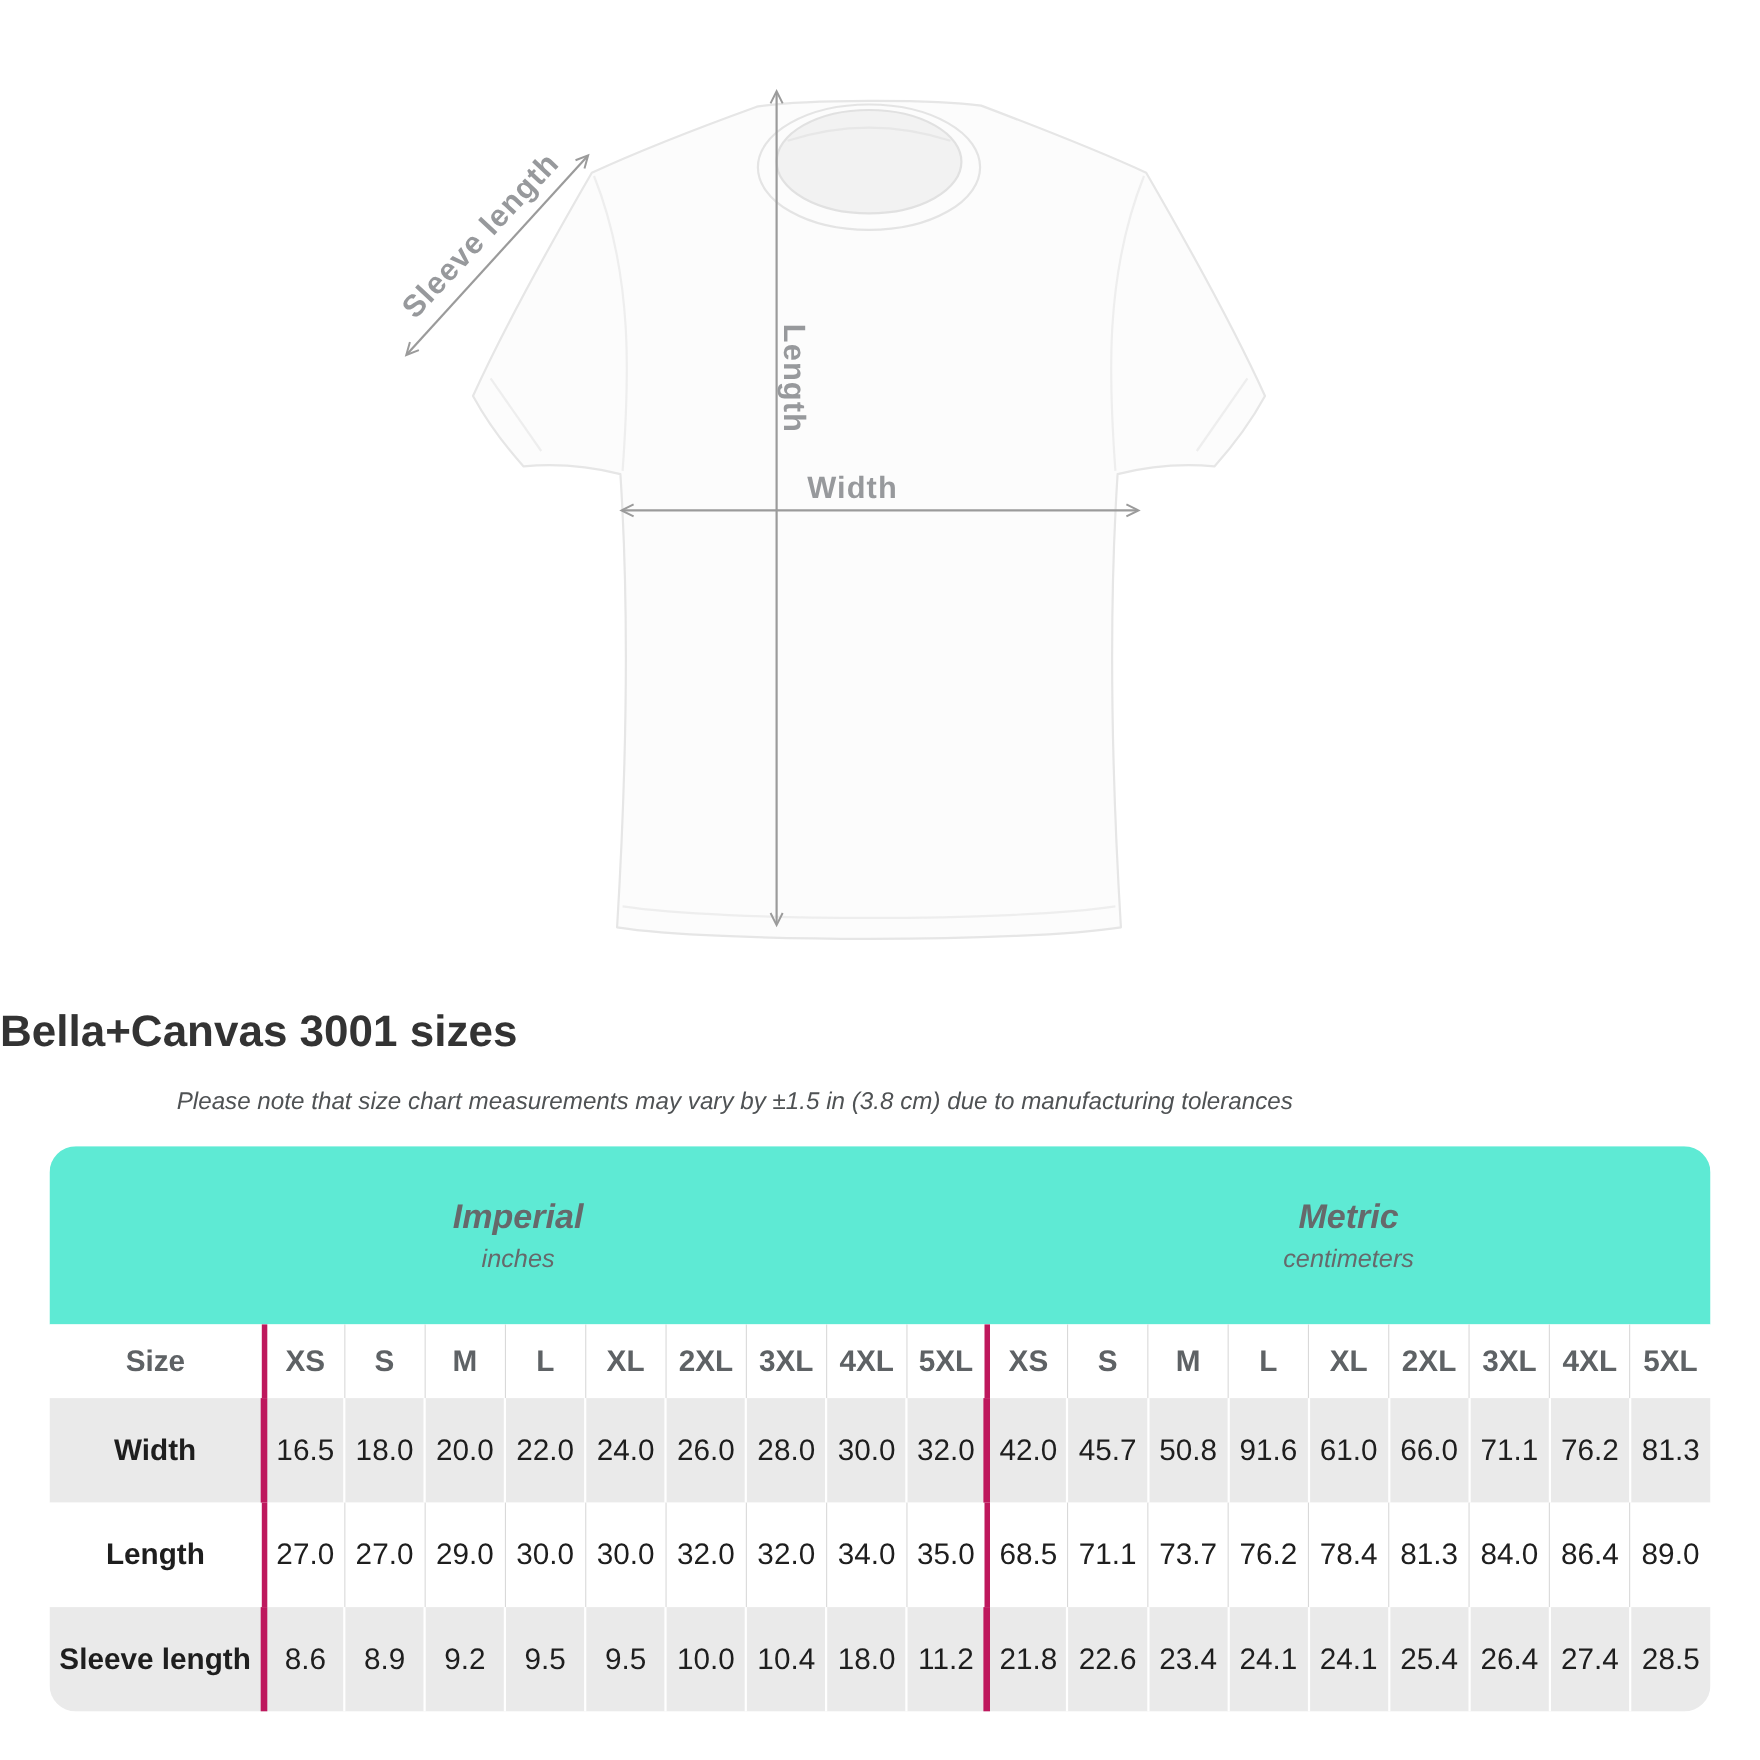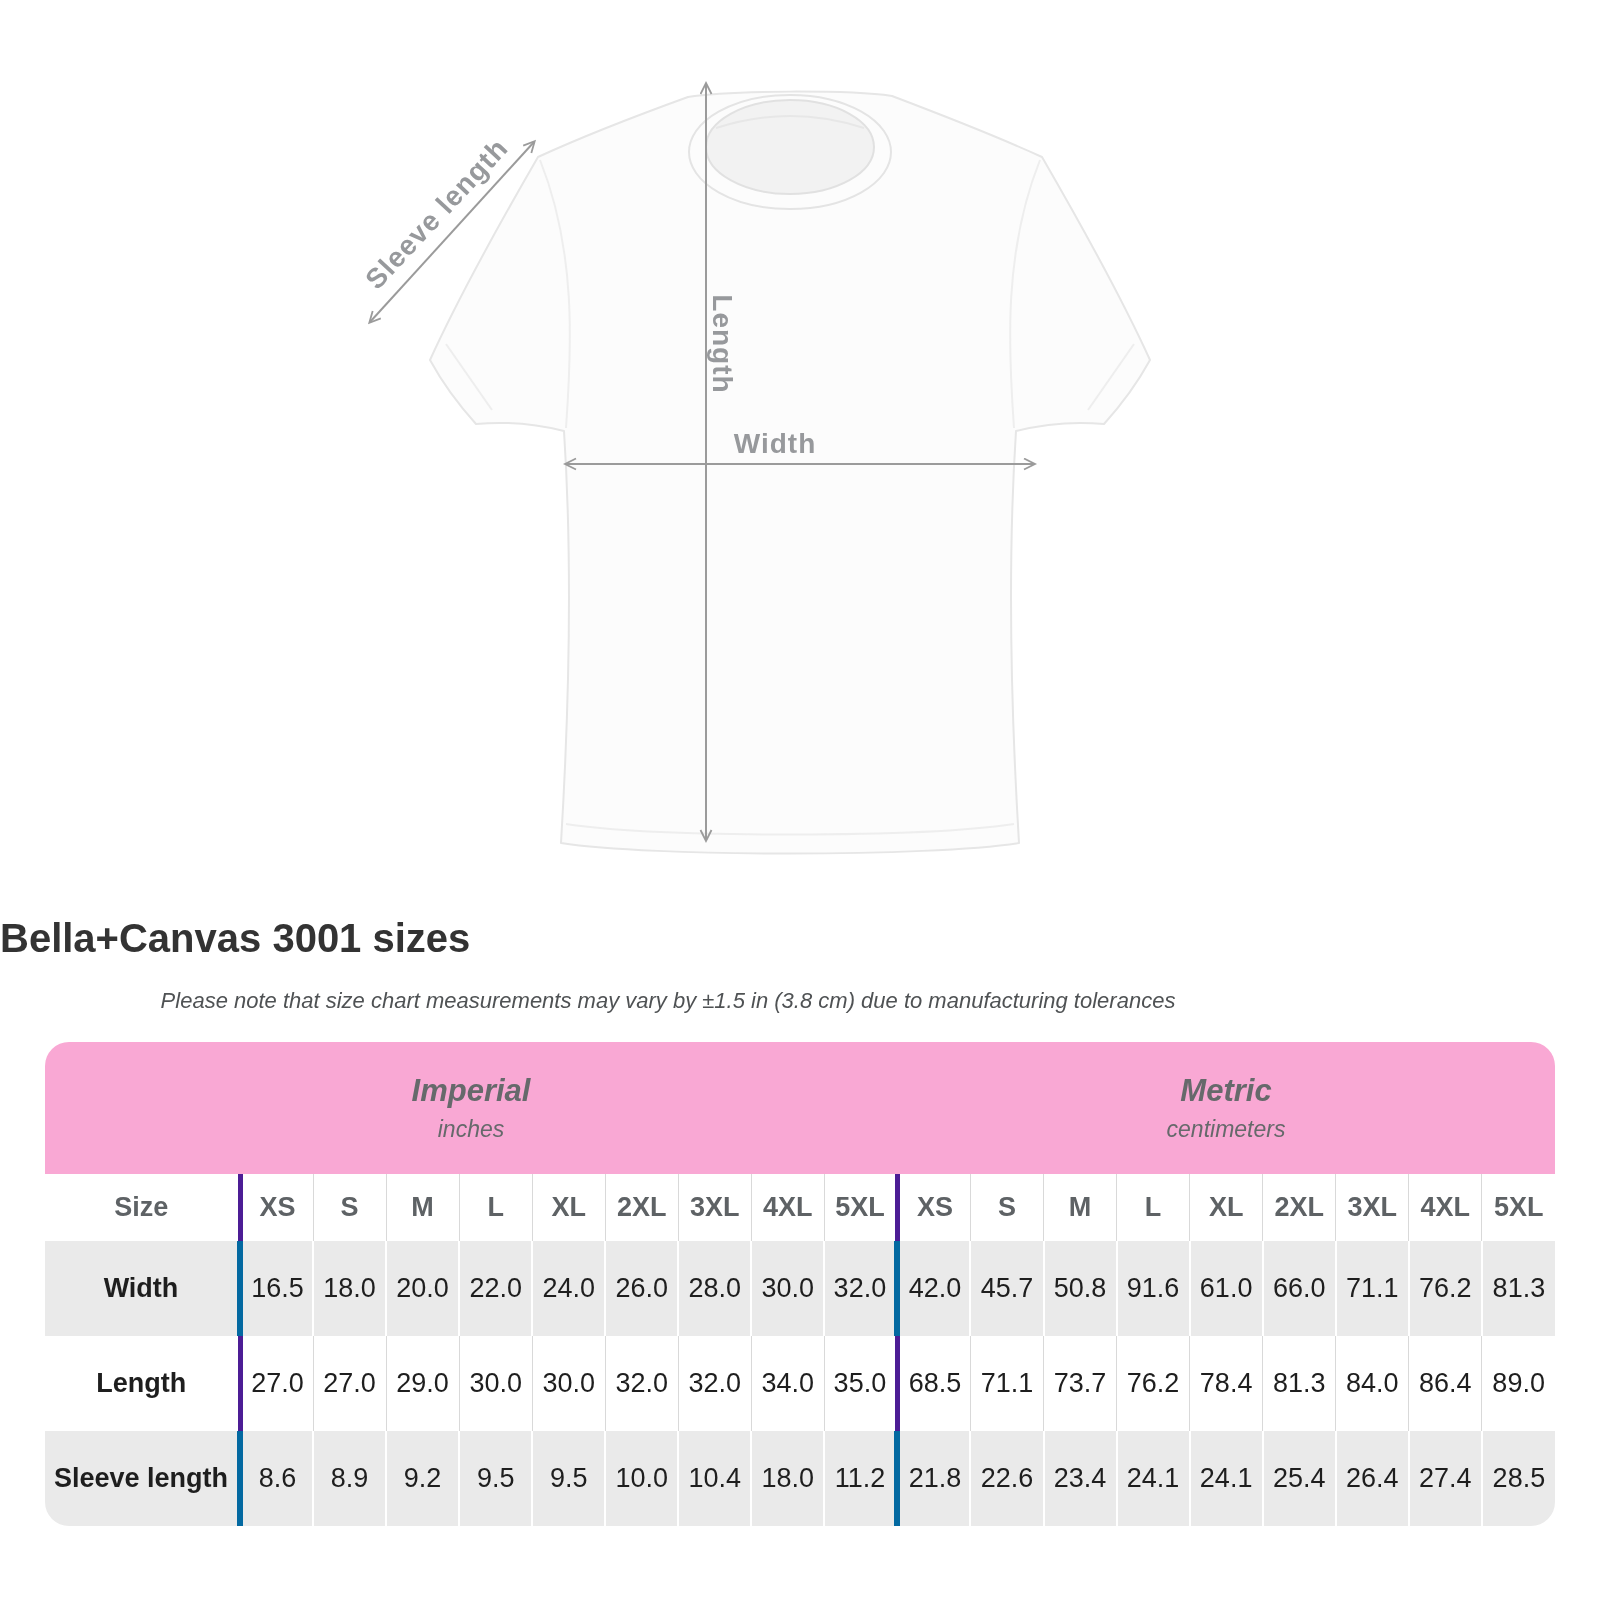--- a/index.html
+++ b/index.html
@@ -24,41 +24,41 @@
   }
   .note{
     position:absolute;left:0;top:988px;width:1336px;text-align:center;
     font-size:22px;font-style:italic;color:#4f5254;
   }
   
   .size-table{
     position:absolute;left:45px;top:1042px;width:1510px;
     border-radius:24px;overflow:hidden;background:#ffffff;
   }
-  .unit-band{display:flex;height:132px;background:#f9a8d4;}
+  .unit-band{display:flex;height:162px;background:#5eead4;}
   .unit-group{display:flex;flex-direction:column;align-items:center;justify-content:center;}
   .unit-group.imperial{width:852px;}
   .unit-group.metric{width:658px;}
   .unit-name{font-size:31px;font-weight:bold;font-style:italic;color:#66696b;}
   .unit-sub{font-size:23px;font-style:italic;color:#66696b;margin-top:7px;}
   table.grid{width:1510px;border-collapse:collapse;table-layout:fixed;}
   table.grid td{
     text-align:center;vertical-align:middle;
     font-size:27px;color:#1e1e1e;padding:0;
   }
   tr.hdr{height:67px;}
   tr.data{height:95px;}
   tr.hdr td{background:#ffffff;font-weight:bold;color:#5e6265;}
   tr.white td{background:#ffffff;}
   tr.gray td{background:#eaeaea;}
   td.lbl{font-weight:bold;color:#5e6265;}
   tr.hdr td + td, tr.white td + td{border-left:1px solid #d9d9d9;}
   tr.gray td + td{border-left:2px solid #ffffff;}
-  tr.hdr td.grp, tr.white td.grp{border-left:5px solid #4c1d95;}
-  tr.gray td.grp{border-left:6px solid #0369a1;}
+  tr.hdr td.grp, tr.white td.grp{border-left:5px solid #be185d;}
+  tr.gray td.grp{border-left:6px solid #be185d;}
 </style>
 </head>
 <body>
 
 <div class="page">
 
   <div class="diagram">
     <svg width="1600" height="905" viewBox="0 0 1600 905">
       <defs>
         <marker id="arr" markerWidth="16" markerHeight="14" refX="12" refY="6.5" orient="auto-start-reverse" markerUnits="userSpaceOnUse">

